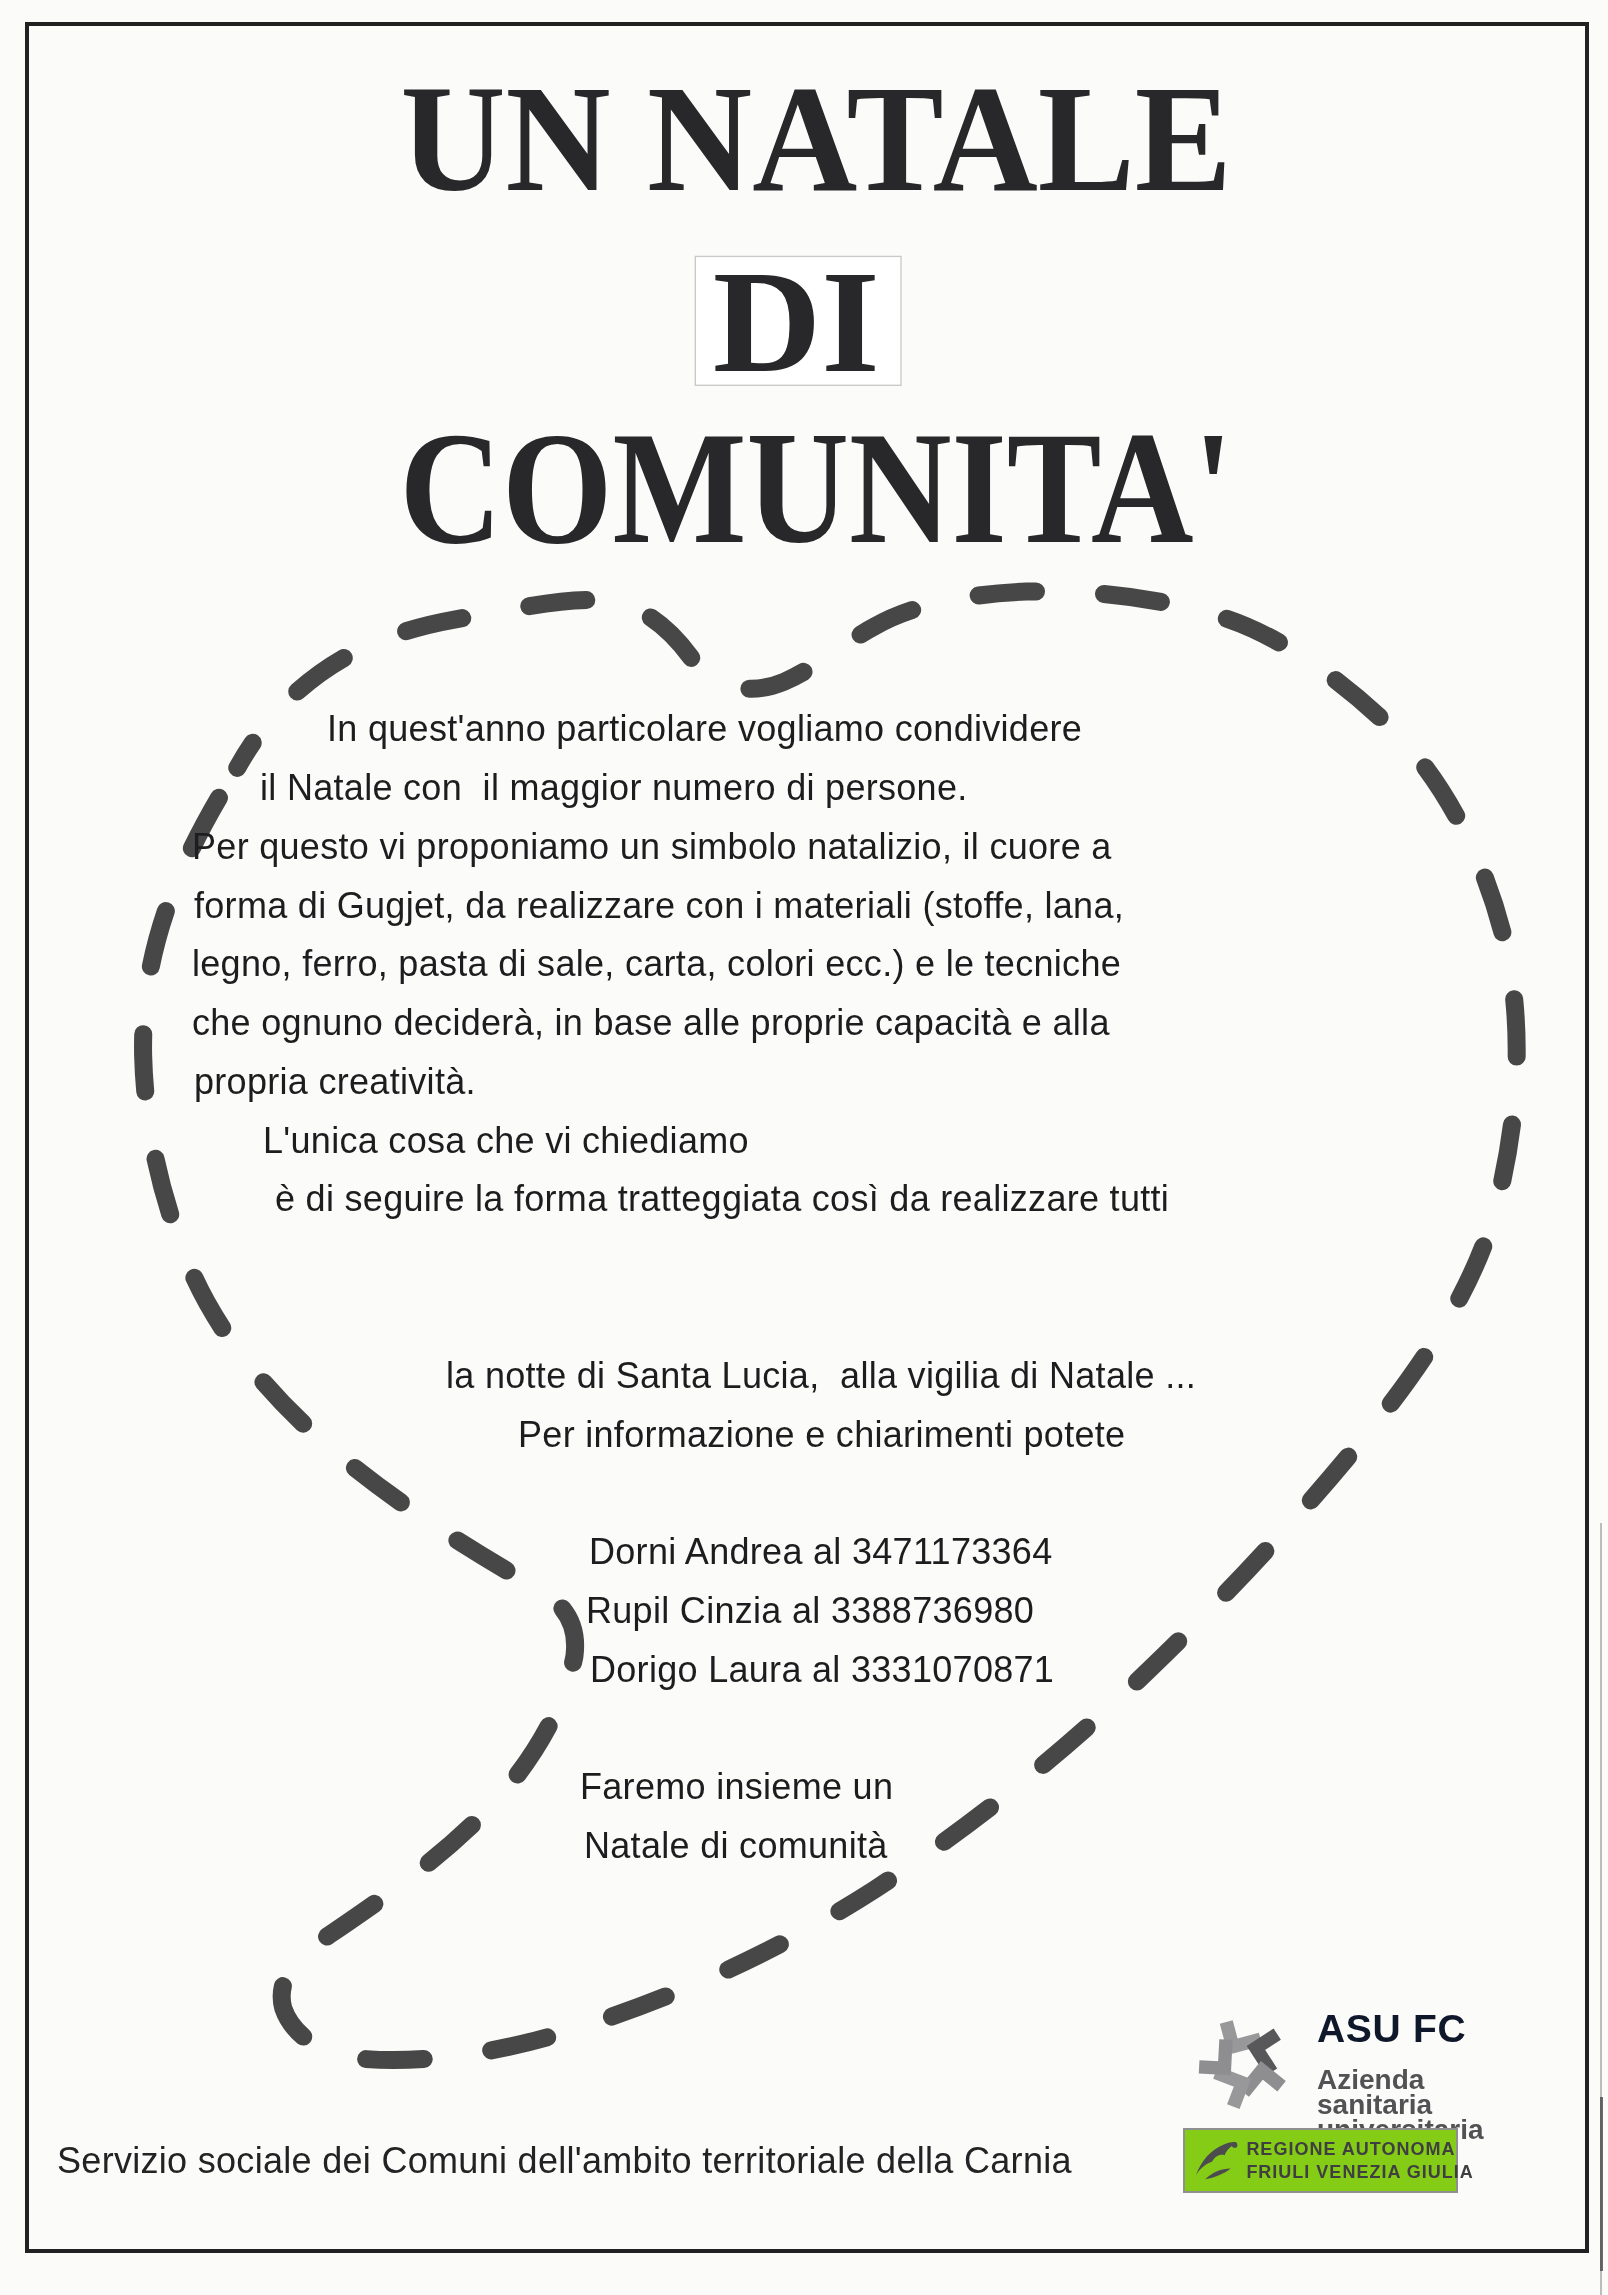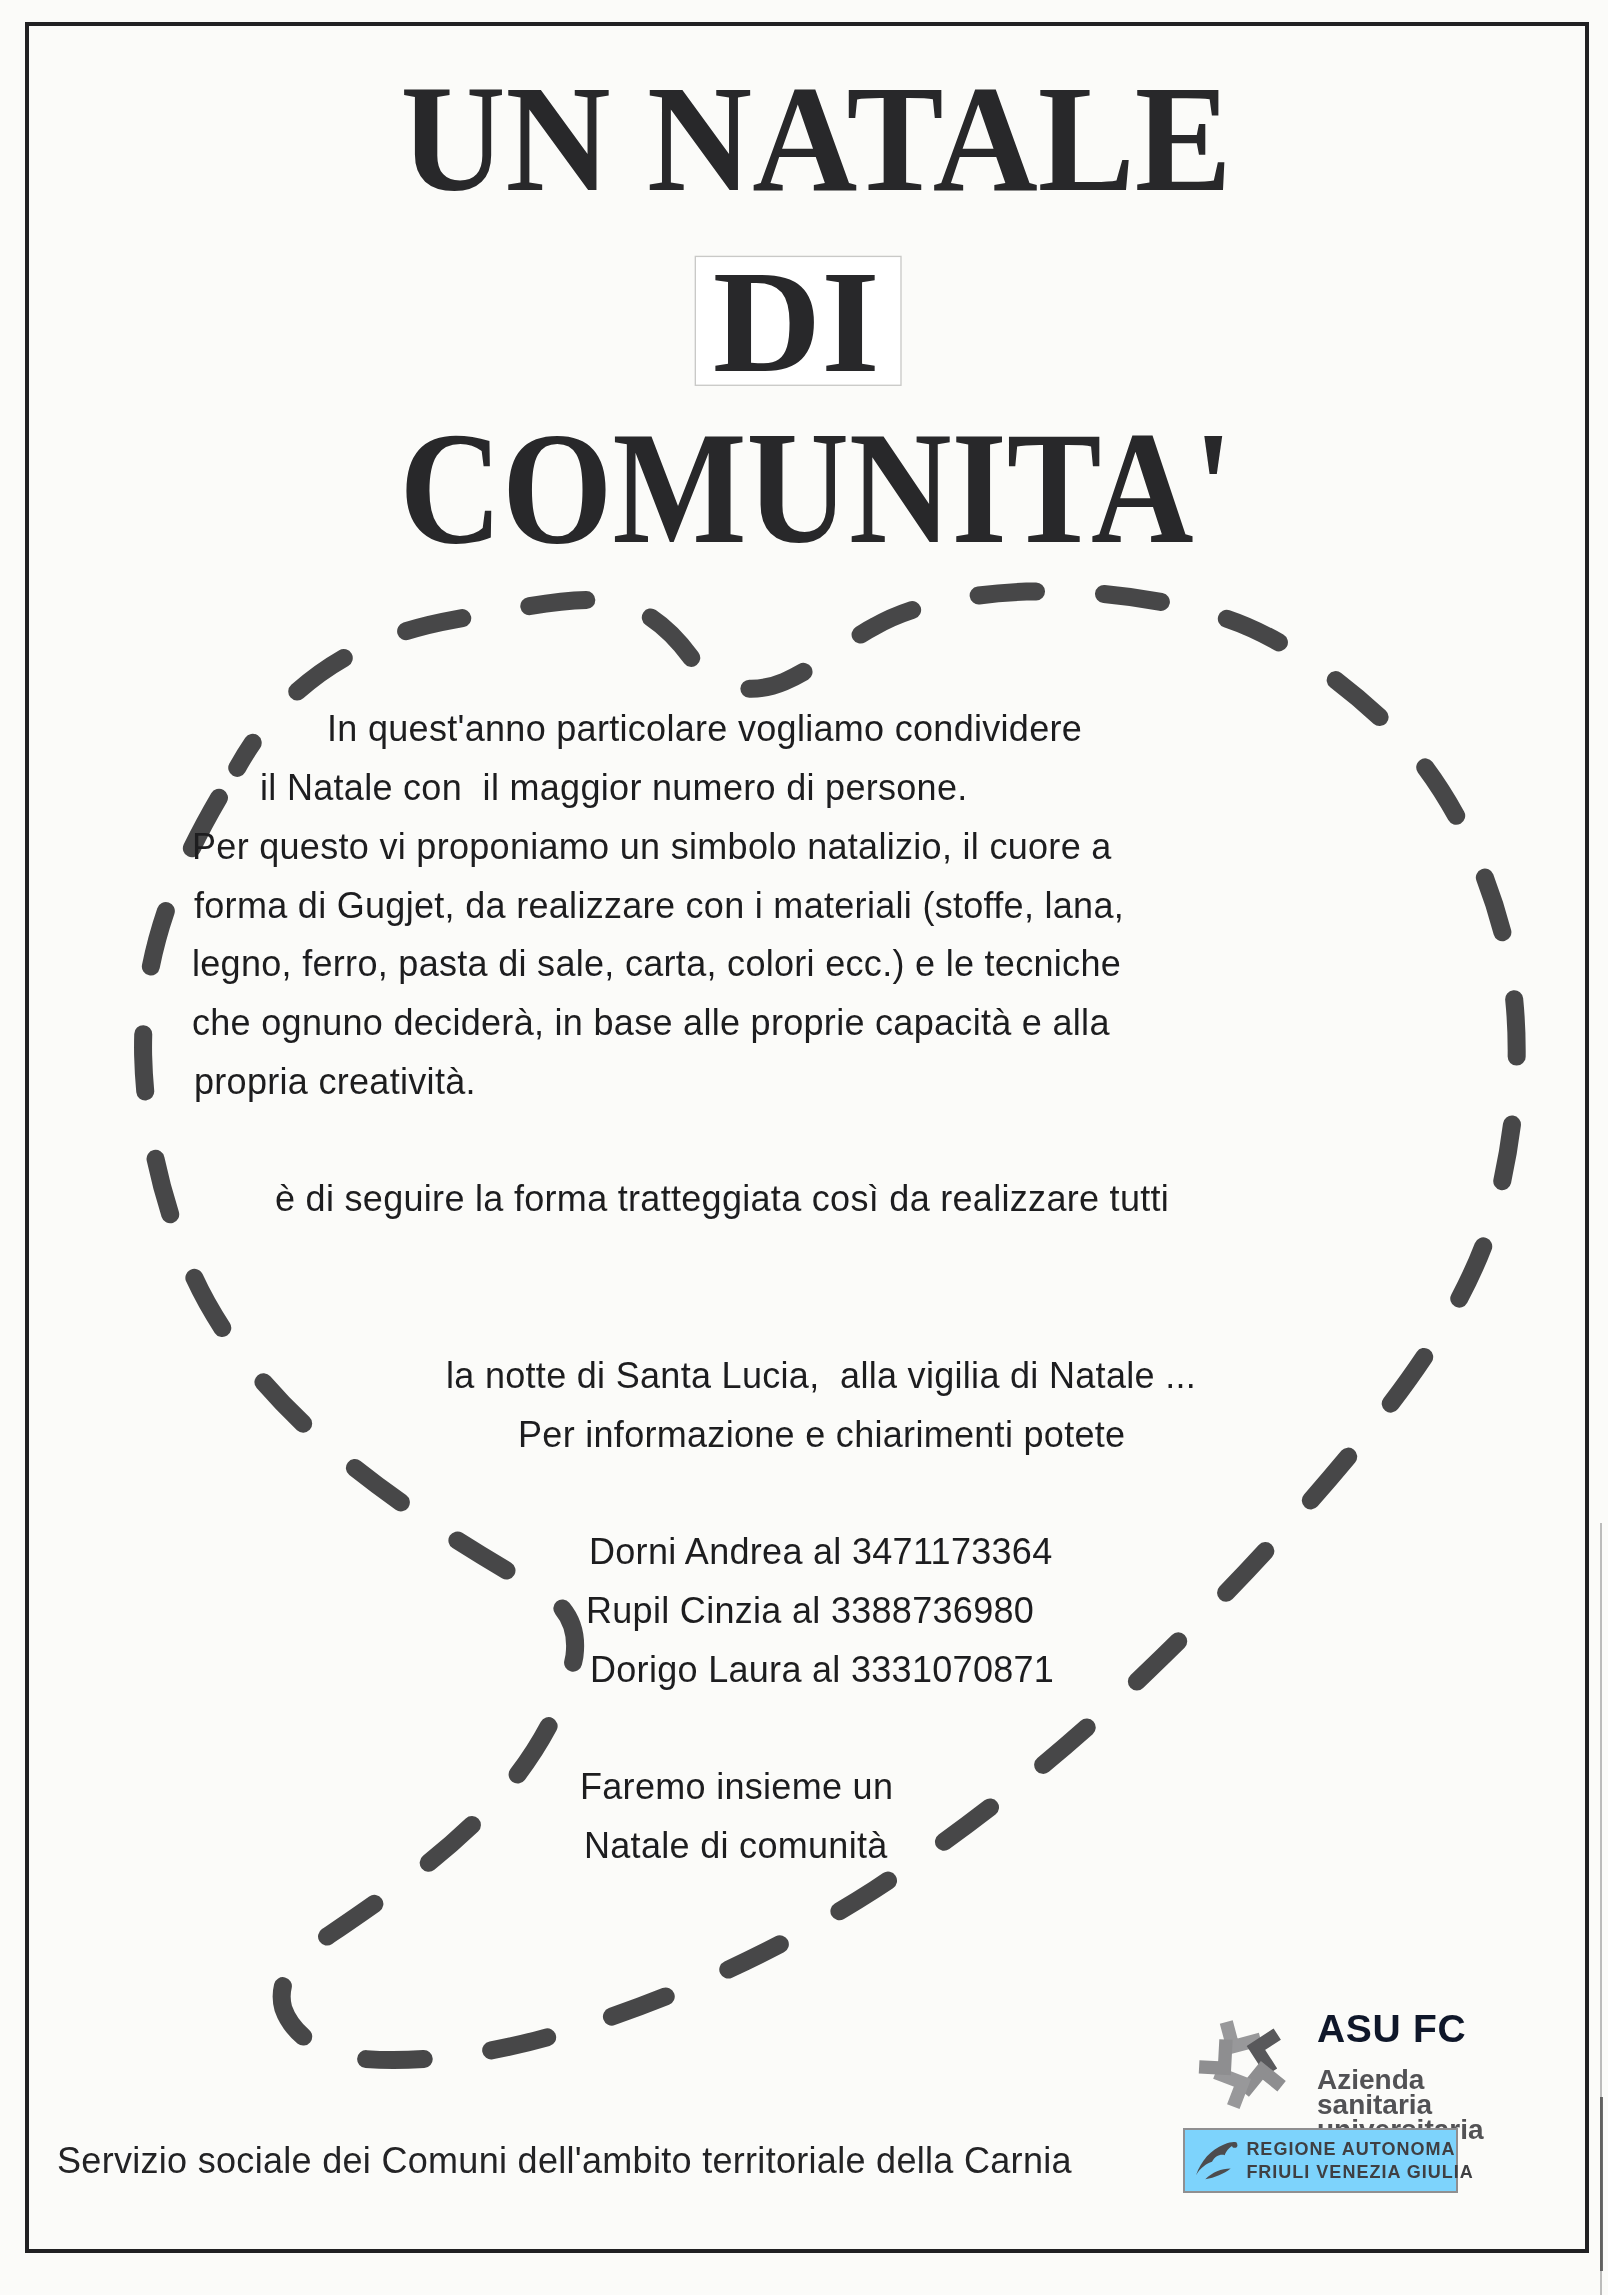--- a/index.html
+++ b/index.html
@@ -30,21 +30,21 @@
   }
   .asufc{
     position:absolute;left:1190px;top:2007px;width:281px;height:114px;
   }
   .asufc .txt{position:absolute;left:127px;top:0px;color:#4b4b4e;}
   .asufc .acr{font-size:39px;font-weight:bold;letter-spacing:0.7px;color:#0f172a;}
   .asufc .sub{font-size:28px;line-height:25px;font-weight:bold;color:#525255;margin-top:16px;}
   .regione{
     position:absolute;left:1183px;top:2128px;width:275px;height:65px;
     border:2px solid #8f8f91;box-sizing:border-box;
-    background:#7dd3fc;
+    background:#84cc16;
     display:flex;align-items:center;
   }
   .regione .inner{display:flex;align-items:center;gap:6.7px;padding-left:6.7px;}
   .regione .lines{color:#3f3f42;font-weight:bold;font-size:18px;line-height:23px;letter-spacing:1px;white-space:nowrap;}
   .scanline{
     position:absolute;left:1600px;top:1523px;width:2px;height:773px;
     background:#9a9a9a;opacity:.65;
   }
   .scanline2{
     position:absolute;left:1600px;top:2097px;width:2.7px;height:174px;
@@ -93,20 +93,21 @@
     <text x="1222" y="812" text-anchor="middle" textLength="1248" lengthAdjust="spacingAndGlyphs" font-family="Liberation Serif, serif" font-size="242" font-weight="bold" fill="#28282a">COMUNITA'</text>
   </svg>
 
   <div class="bodyline" style="left:327px;top:709px">In quest'anno particolare vogliamo condividere</div>
   <div class="bodyline" style="left:260px;top:768px">il Natale con  il maggior numero di persone.</div>
   <div class="bodyline" style="left:192px;top:827px">Per questo vi proponiamo un simbolo natalizio, il cuore a</div>
   <div class="bodyline" style="left:194px;top:886px">forma di Gugjet, da realizzare con i materiali (stoffe, lana,</div>
   <div class="bodyline" style="left:192px;top:944px">legno, ferro, pasta di sale, carta, colori ecc.) e le tecniche</div>
   <div class="bodyline" style="left:192px;top:1003px">che ognuno deciderà, in base alle proprie capacità e alla</div>
   <div class="bodyline" style="left:194px;top:1062px">propria creatività.</div>
+  <div class="bodyline" style="left:263px;top:1121px">L'unica cosa che vi chiediamo</div>
   <div class="bodyline" style="left:275px;top:1179px">è di seguire la forma tratteggiata così da realizzare tutti</div>
   <div class="bodyline" style="left:446px;top:1356px">la notte di Santa Lucia,  alla vigilia di Natale ...</div>
   <div class="bodyline" style="left:518px;top:1415px">Per informazione e chiarimenti potete</div>
   <div class="bodyline" style="left:589px;top:1532px">Dorni Andrea al 3471173364</div>
   <div class="bodyline" style="left:586px;top:1591px">Rupil Cinzia al 3388736980</div>
   <div class="bodyline" style="left:590px;top:1650px">Dorigo Laura al 3331070871</div>
   <div class="bodyline" style="left:580px;top:1767px">Faremo insieme un</div>
   <div class="bodyline" style="left:584px;top:1826px">Natale di comunità</div>
 
   <div class="footer">Servizio sociale dei Comuni dell'ambito territoriale della Carnia</div>

